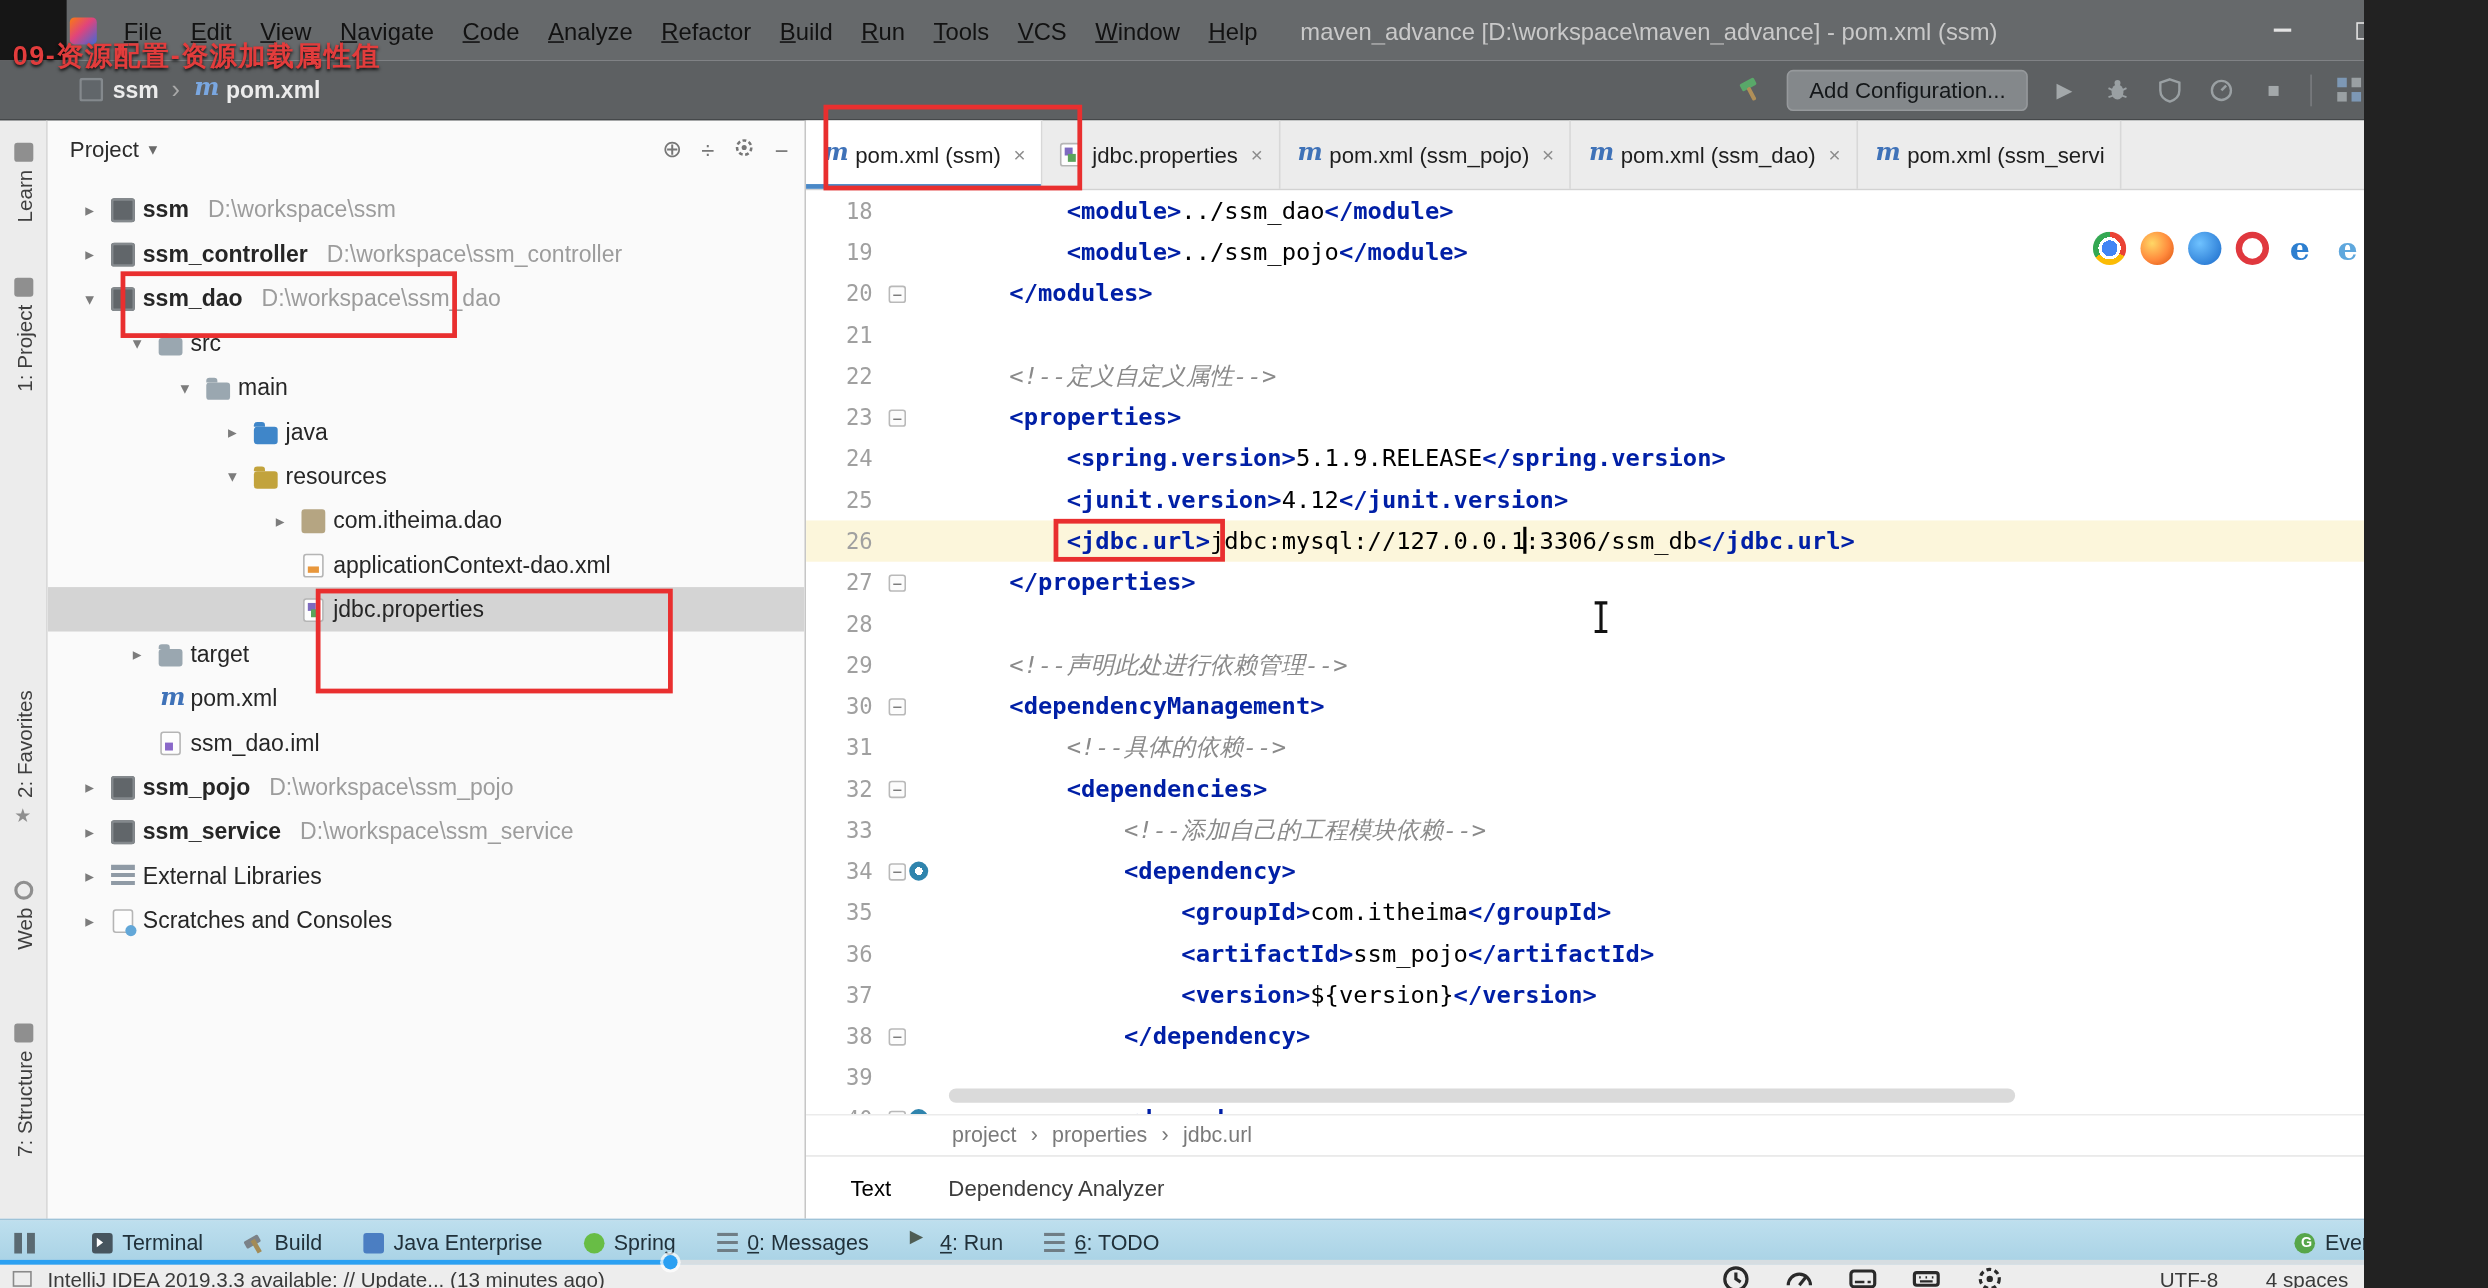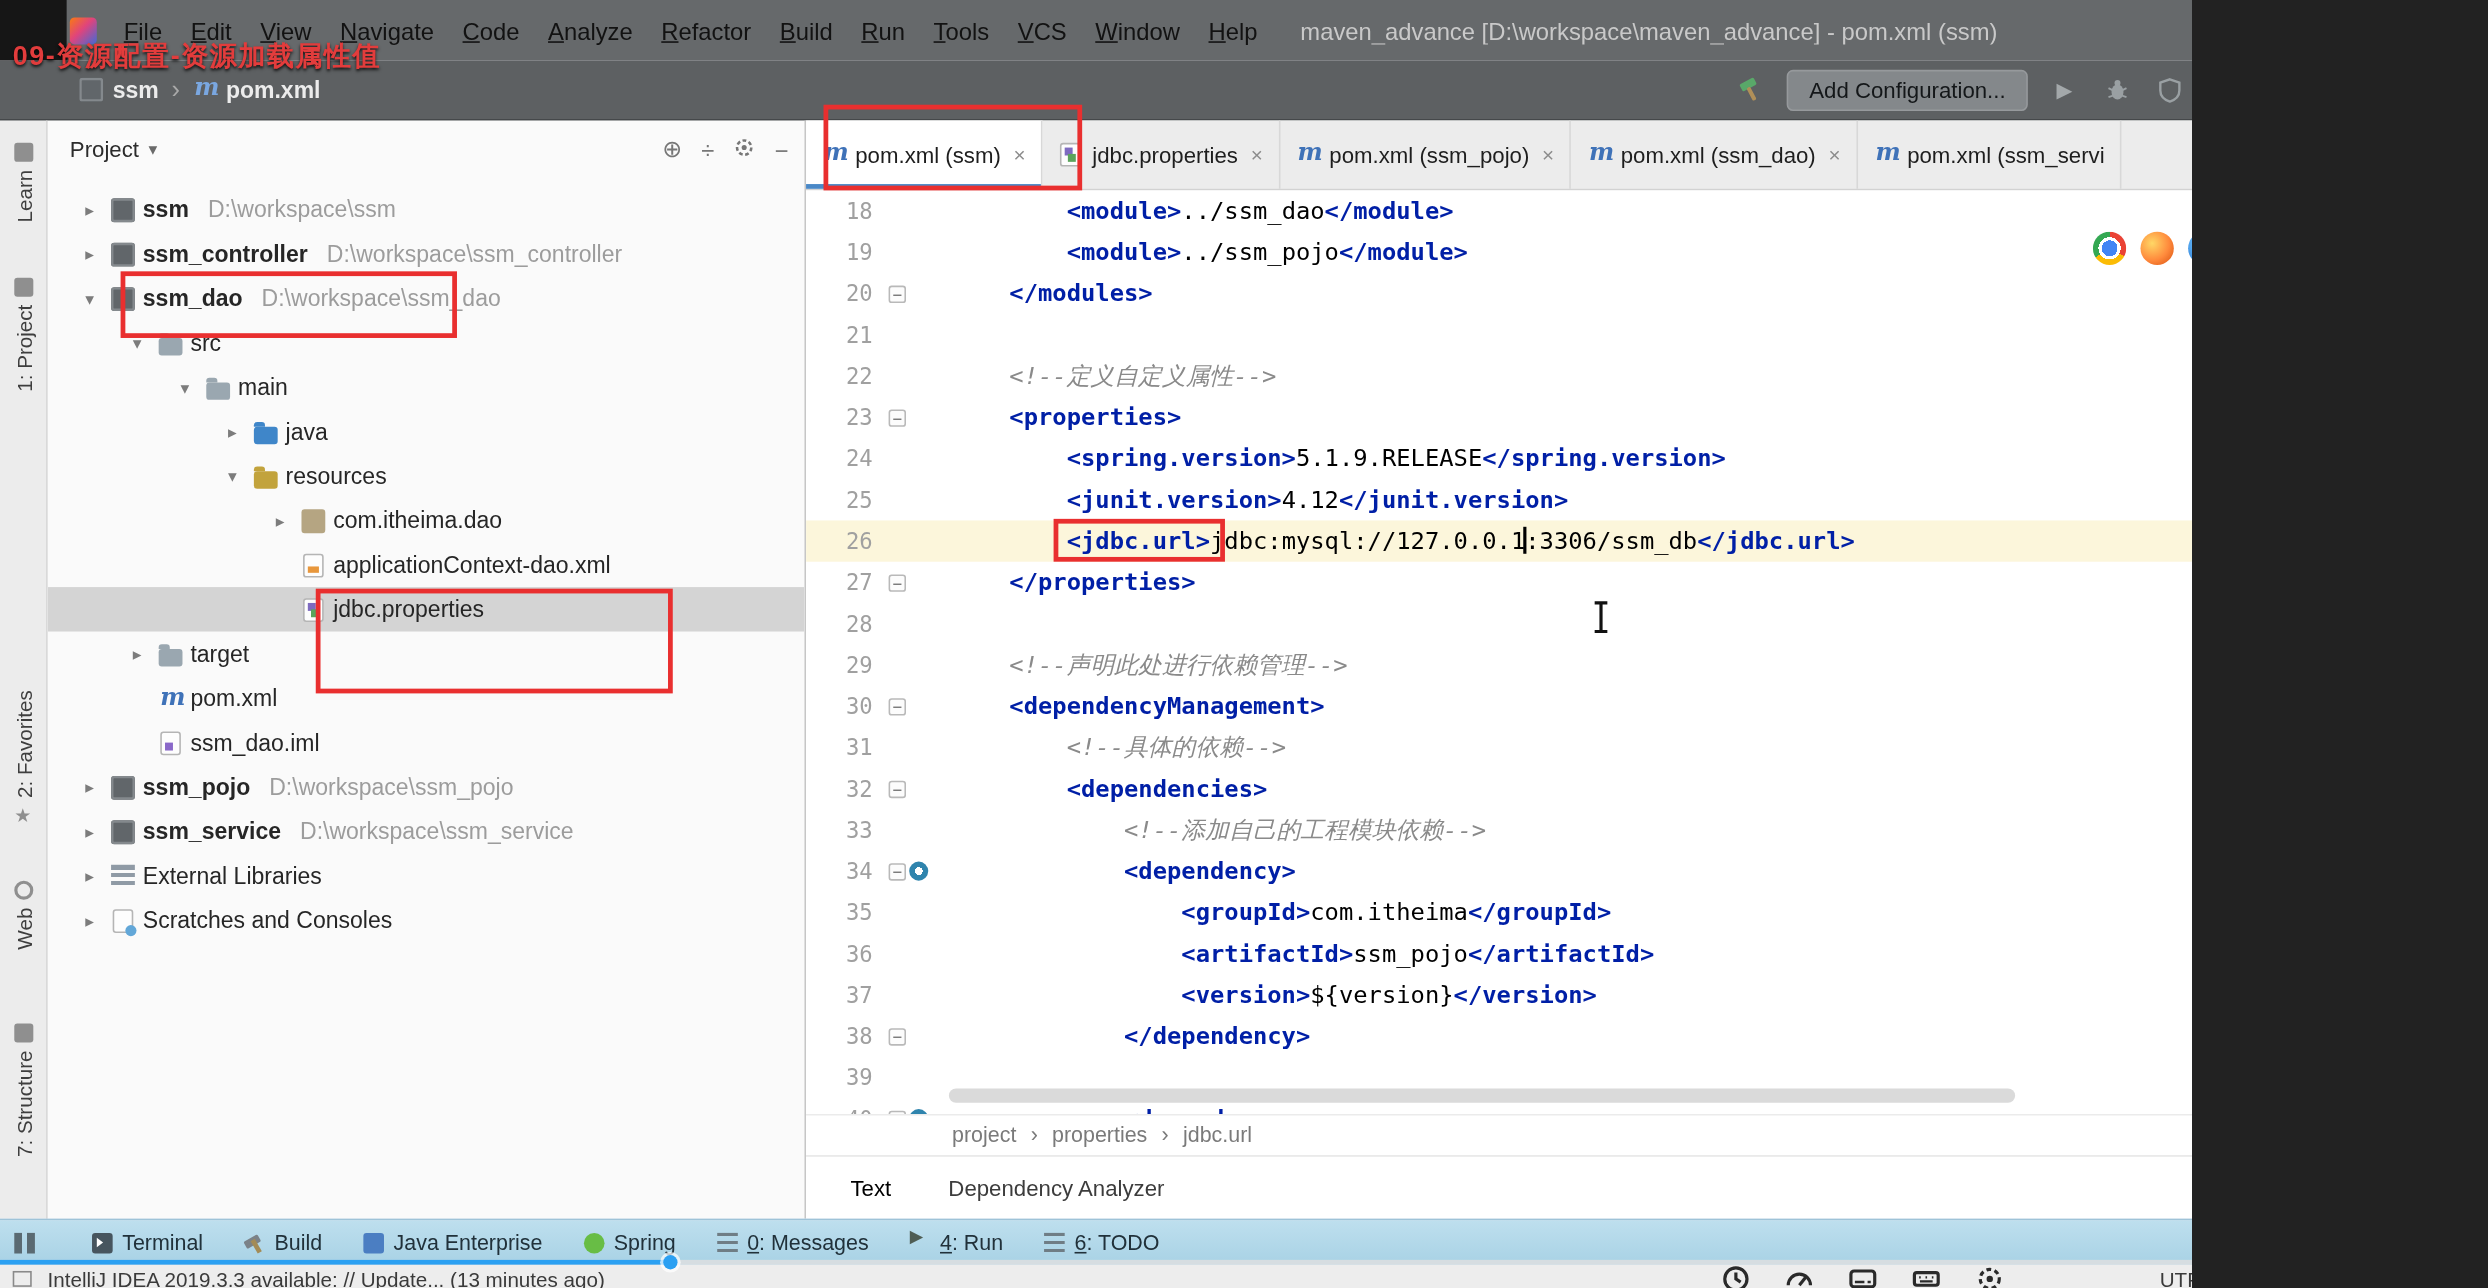--- a/index.html
+++ b/index.html
@@ -1,17 +1,17 @@
 <!DOCTYPE html>
 <html><head>
 <meta charset="utf-8">
 <style>
 *{box-sizing:border-box;margin:0;padding:0}
 body{background:#222}
-.screen{position:relative;width:2192px;height:1288px;overflow:hidden;background:#15803d;font-family:"Liberation Sans",sans-serif}
+.screen{position:relative;width:2364px;height:1288px;overflow:hidden;background:#15803d;font-family:"Liberation Sans",sans-serif}
 .scale{position:absolute;left:0;top:0;width:1568px;height:812px;transform:scale(1.58673);transform-origin:0 0;background:#fff}
 
 
 .titlebar{position:relative;height:38px;background:#66696b;display:flex;align-items:center;padding-left:44px}
 .corner{position:absolute;left:0;top:0;width:42px;height:38px;background:#161616;z-index:5}
 .app-icon{width:17px;height:17px;border-radius:3px;background:linear-gradient(135deg,#f97a12,#e0447c 45%,#3f6ad8);margin-right:8px;flex:none}
 .menus{display:flex;align-items:center}
 .menu-item{padding:3px 9px;font-size:15px;color:#121212;white-space:nowrap}
 .menu-item u{text-decoration:underline}
 .wtitle{margin-left:18px;font-size:15px;color:#c9c9c9;white-space:nowrap;overflow:hidden;text-overflow:ellipsis;flex:1}

